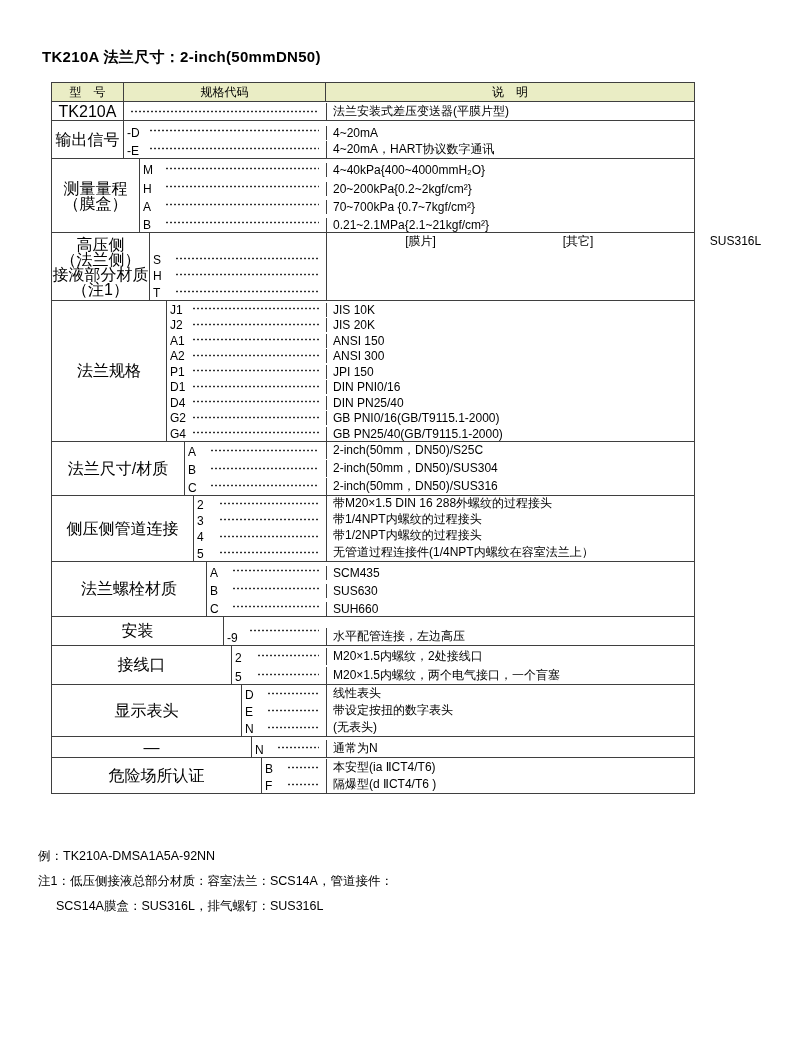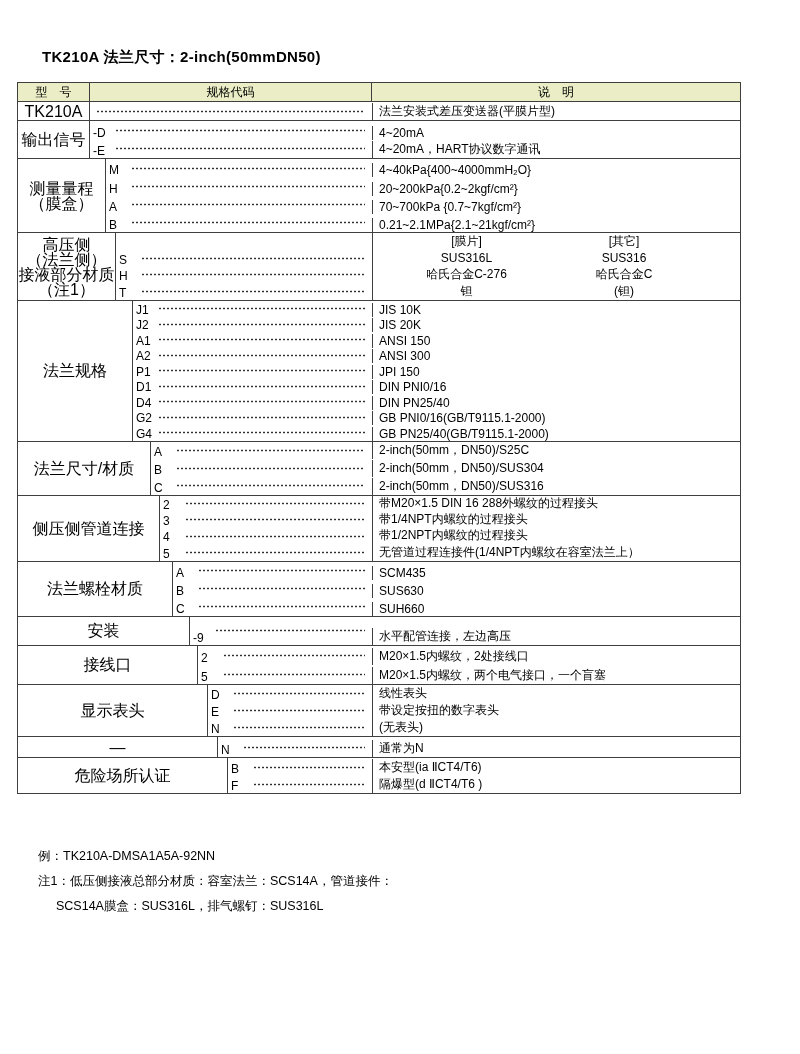--- a/index.html
+++ b/index.html
@@ -14,21 +14,21 @@
     font-family:"Liberation Sans","DejaVu Sans",sans-serif;
     color:var(--text);
     -webkit-font-smoothing:antialiased;
   }
   .page{position:relative;width:800px;height:1054px;overflow:hidden;padding-left:48px;}
   .title{
     position:absolute;left:42px;top:48px;
     font-size:15px;font-weight:bold;letter-spacing:.3px;
   }
   .spec-table{
-    position:absolute;left:17px;top:82px;width:724px;
+    position:absolute;left:51px;top:82px;width:644px;
     border:1px solid var(--border);
     box-sizing:border-box;
     font-size:12px;
   }
   .thead{
     display:flex;height:18px;background:var(--header-bg);
     border-bottom:1px solid var(--border);
   }
   .thead .hc{
     display:flex;align-items:center;justify-content:center;
@@ -65,21 +65,21 @@
     border-left:1px solid var(--border);
     display:flex;align-items:center;padding-left:6px;
     white-space:nowrap;font-size:12px;
   }
   
   .hp-codes{flex:1;display:flex;flex-direction:column;padding-top:16.75px;}
   .hp-codes .row{height:16.75px;}
   .hp-desc{
     width:368px;box-sizing:border-box;flex-shrink:0;
     border-left:1px solid var(--border);
-    display:flex;flex-direction:column;padding-left:6px;
+    display:flex;flex-direction:row;padding-left:6px;
   }
   .hp-line{display:flex;height:16.75px;align-items:center;}
   .hp-c1{width:175px;text-align:center;}
   .hp-c2{width:140px;text-align:center;}
   .notes{position:absolute;left:38px;top:844px;font-size:12.5px;line-height:25px;}
   .notes .indent{padding-left:18px;}
 </style>
 </head>
 <body>
 

